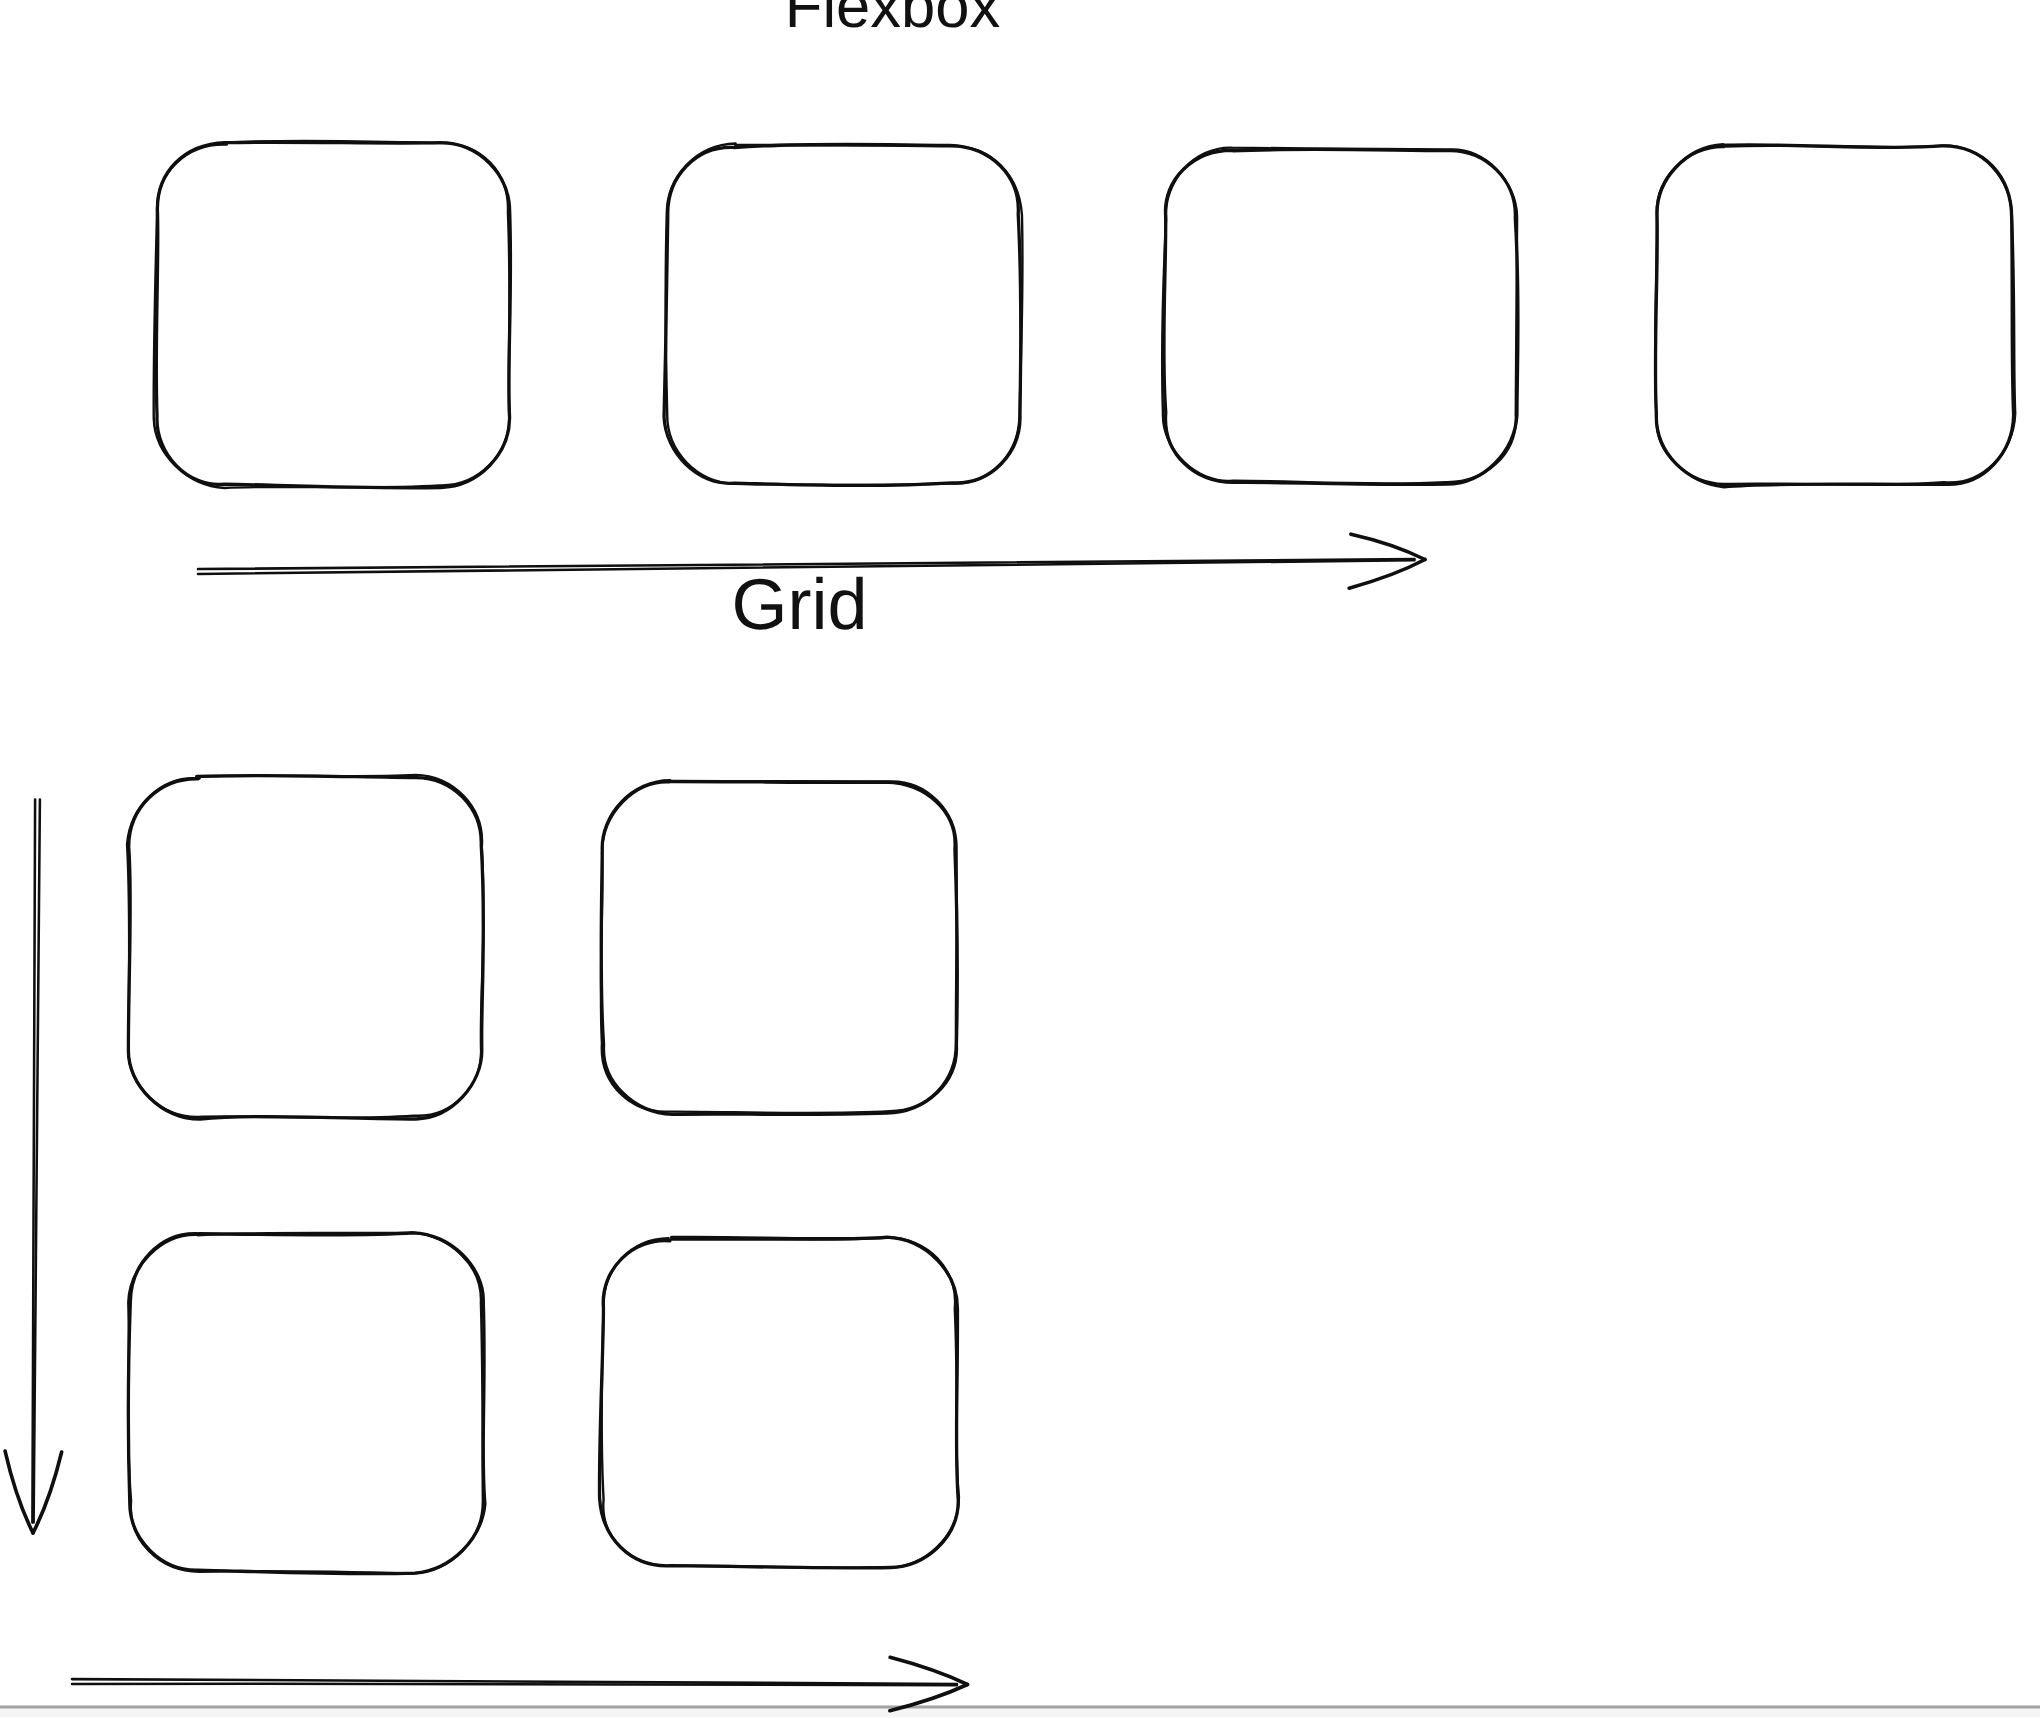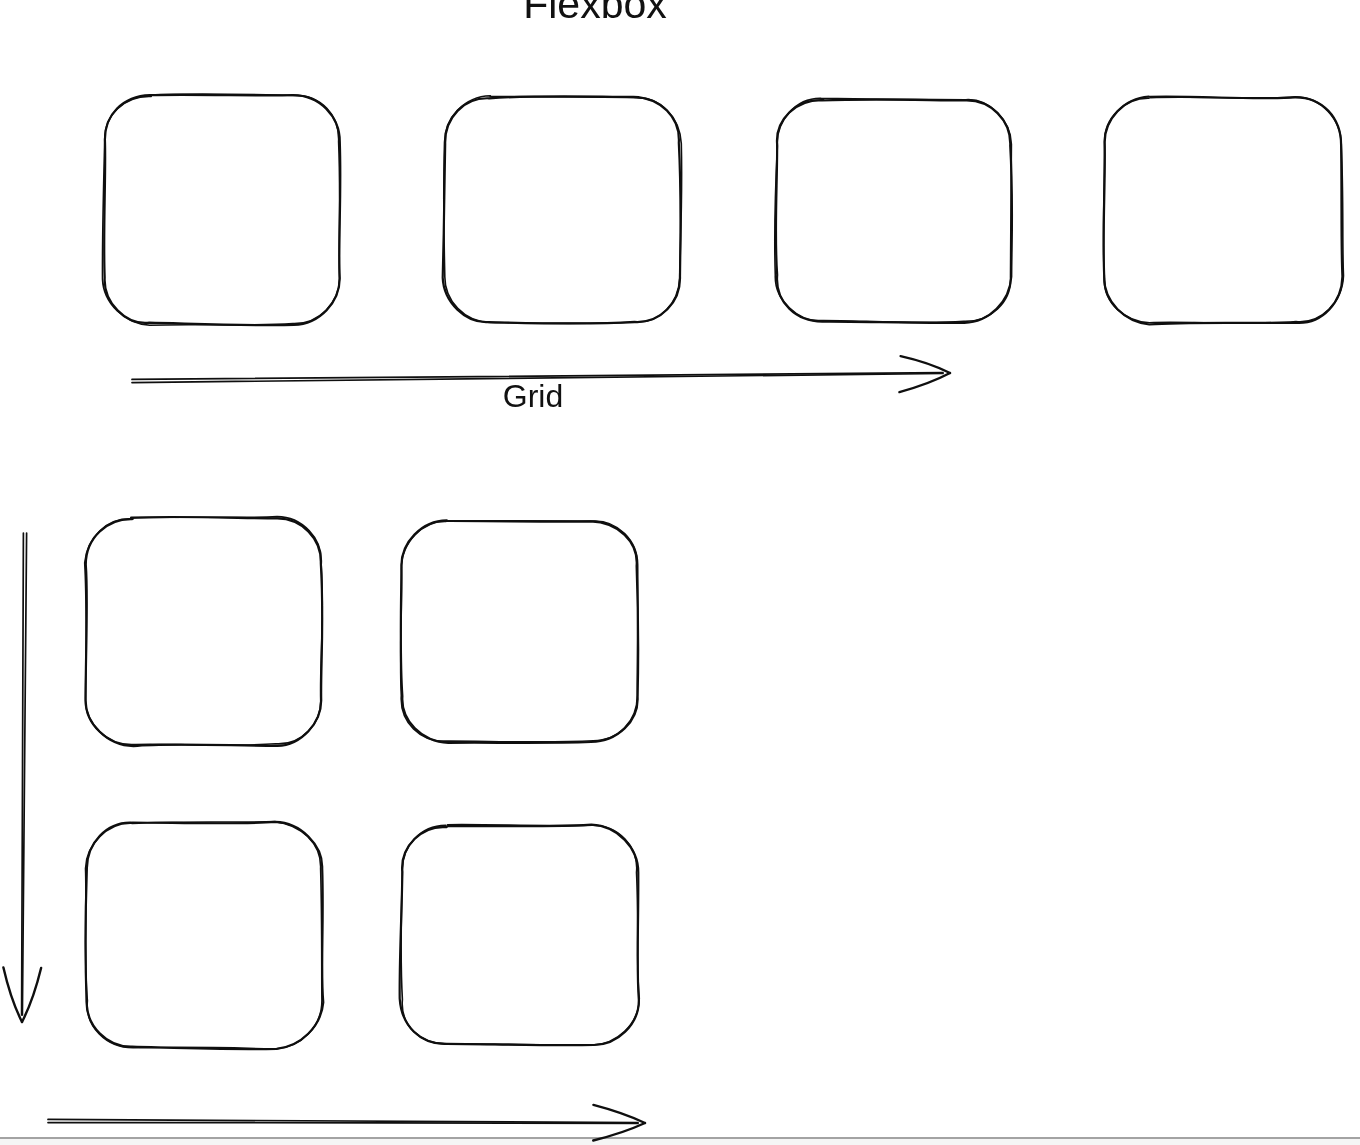--- a/index.html
+++ b/index.html
@@ -33,21 +33,21 @@
   }
   .title-heading {
     left: 595px;
     top: -16px;
     font-size: 41px;
     font-weight: 400;
   }
   .grid-heading {
     left: 533px;
     top: 380px;
-    font-size: 32px;
+    font-size: 48px;
     font-weight: 400;
   }
   .bottom-edge {
     position: absolute;
     left: 0;
     right: 0;
     top: 1137px;
     height: 8px;
     z-index: 1;
     border-top-width: 2px;

